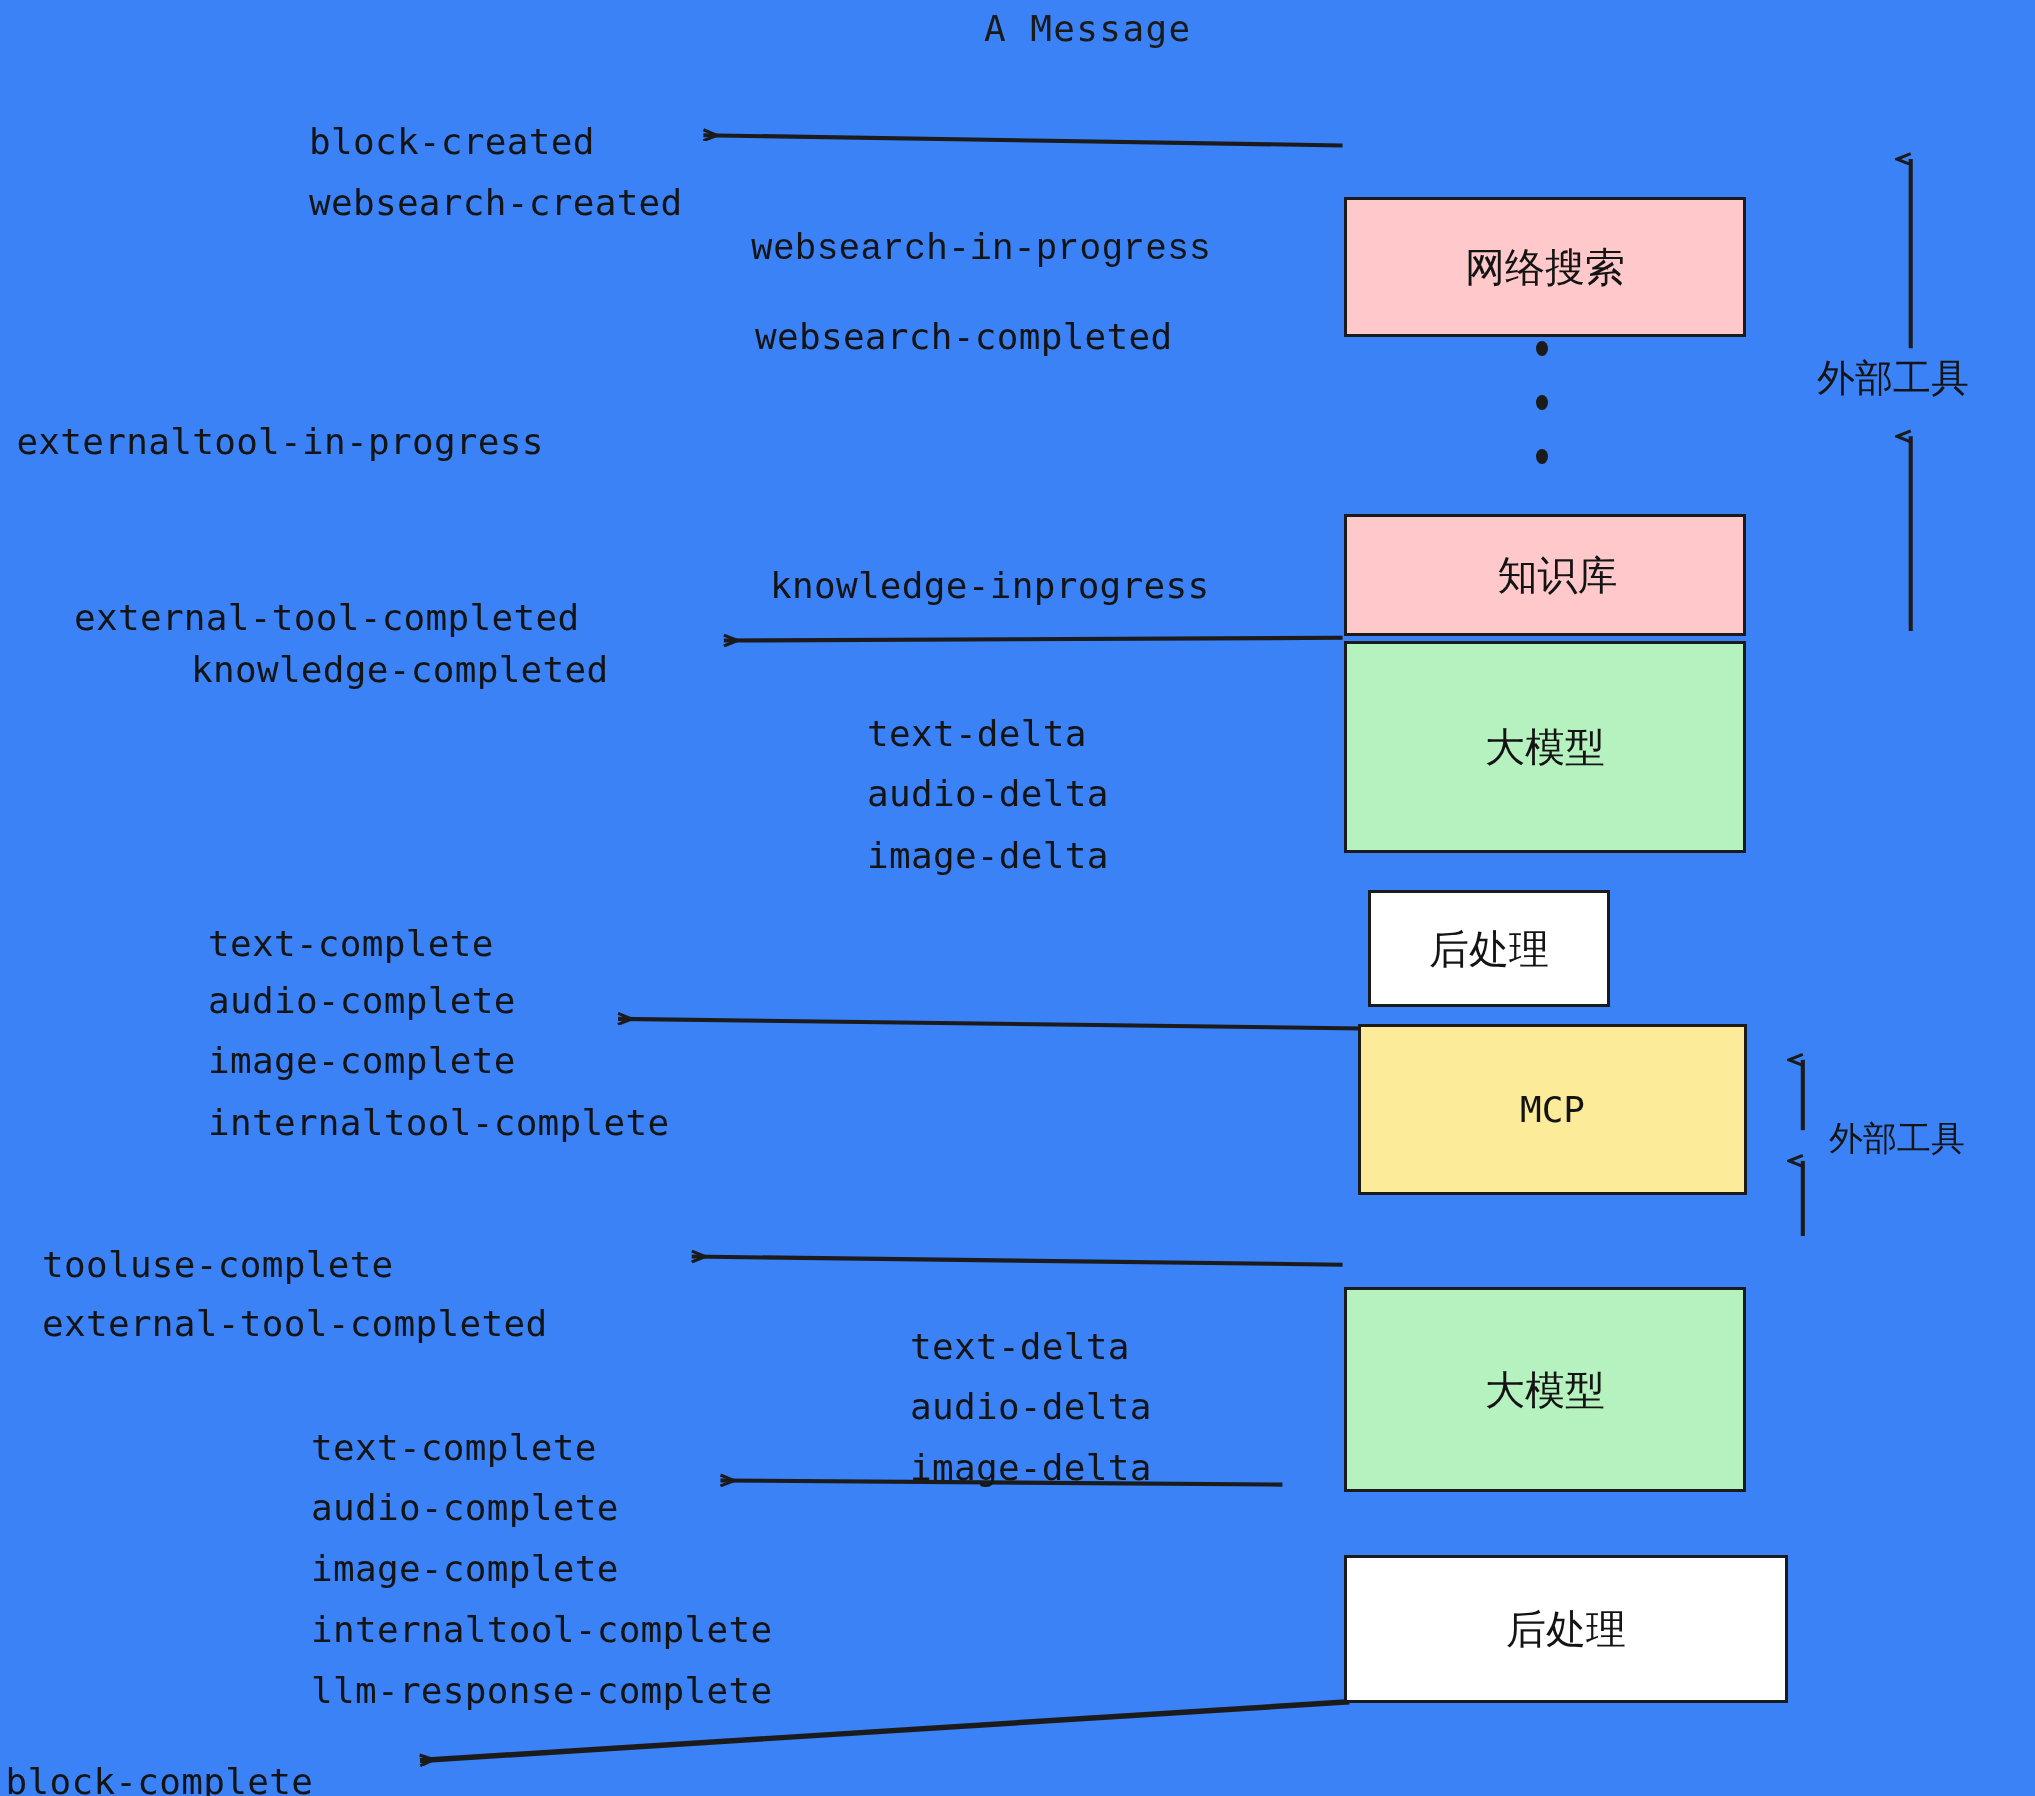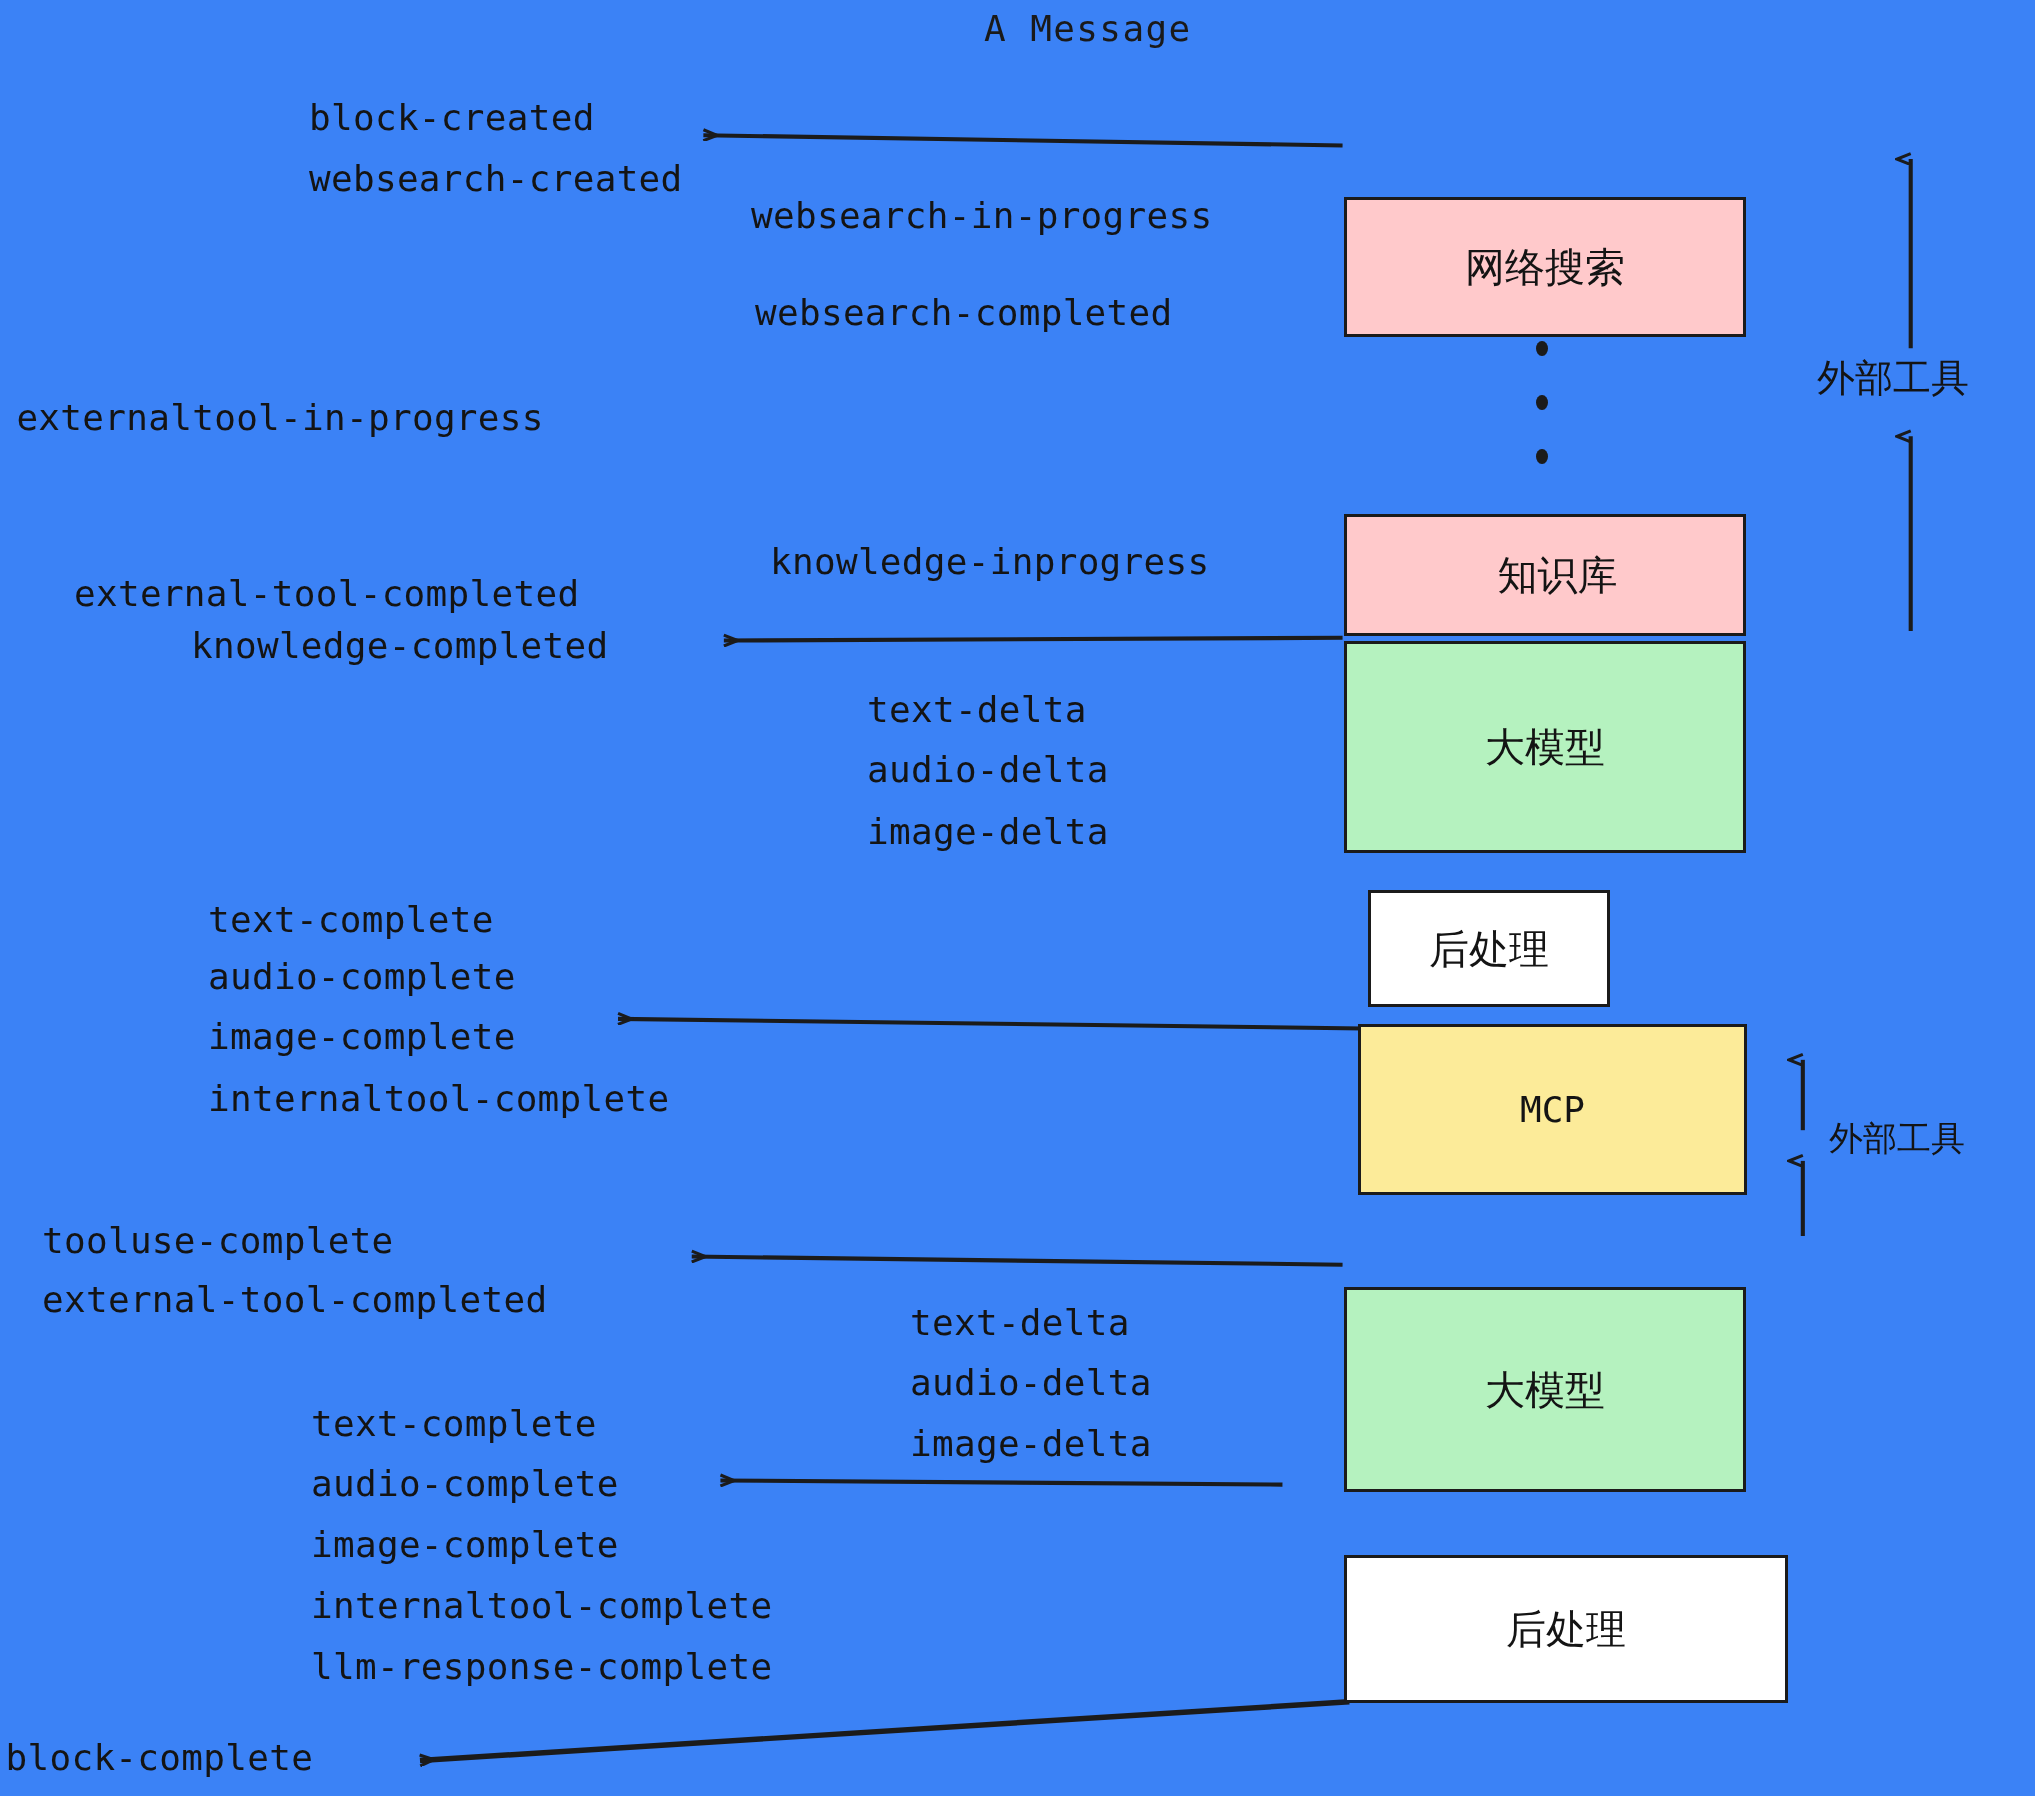--- a/index.html
+++ b/index.html
@@ -27,20 +27,21 @@
     white-space: nowrap;
   }
   .evt {
     position: absolute;
     font-family: "DejaVu Sans Mono", "Liberation Mono", monospace;
     font-size: 36px;
     color: #141414;
     white-space: nowrap;
     letter-spacing: 0.3px;
     line-height: 1;
+    margin-top: 24px;
   }
 
   .cjk {
     position: absolute;
     font-family: "DejaVu Sans", "Liberation Sans", sans-serif;
     font-size: 37px;
     color: #141414;
     white-space: nowrap;
     line-height: 1;
     text-align: center;
@@ -166,21 +167,21 @@
   </div>
 
   <div class="cjk" style="left:1817px; top:359px; font-size:38px;">外部工具</div>
 
   <div class="cjk" style="left:1829px; top:1121px; font-size:34px;">外部工具</div>
 
   <div class="evt" style="left:309px; top:100px;">block-created</div>
 
   <div class="evt" style="left:309px; top:161px;">websearch-created</div>
 
-  <div class="evt" style="left:751px; top:198px;">websearch-in-progress</div>
+  <div class="evt" style="left:751px; top:208px;font-family:Liberation Mono, monospace;">websearch-in-progress</div>
 
   <div class="evt" style="left:755px; top:295px;">websearch-completed</div>
 
   <div class="evt" style="left:16.4px; top:400px;">externaltool-in-progress</div>
 
   <div class="evt" style="left:770px; top:544px;">knowledge-inprogress</div>
 
   <div class="evt" style="left:74px; top:576px;">external-tool-completed</div>
 
   <div class="evt" style="left:191px; top:628px;">knowledge-completed</div>

